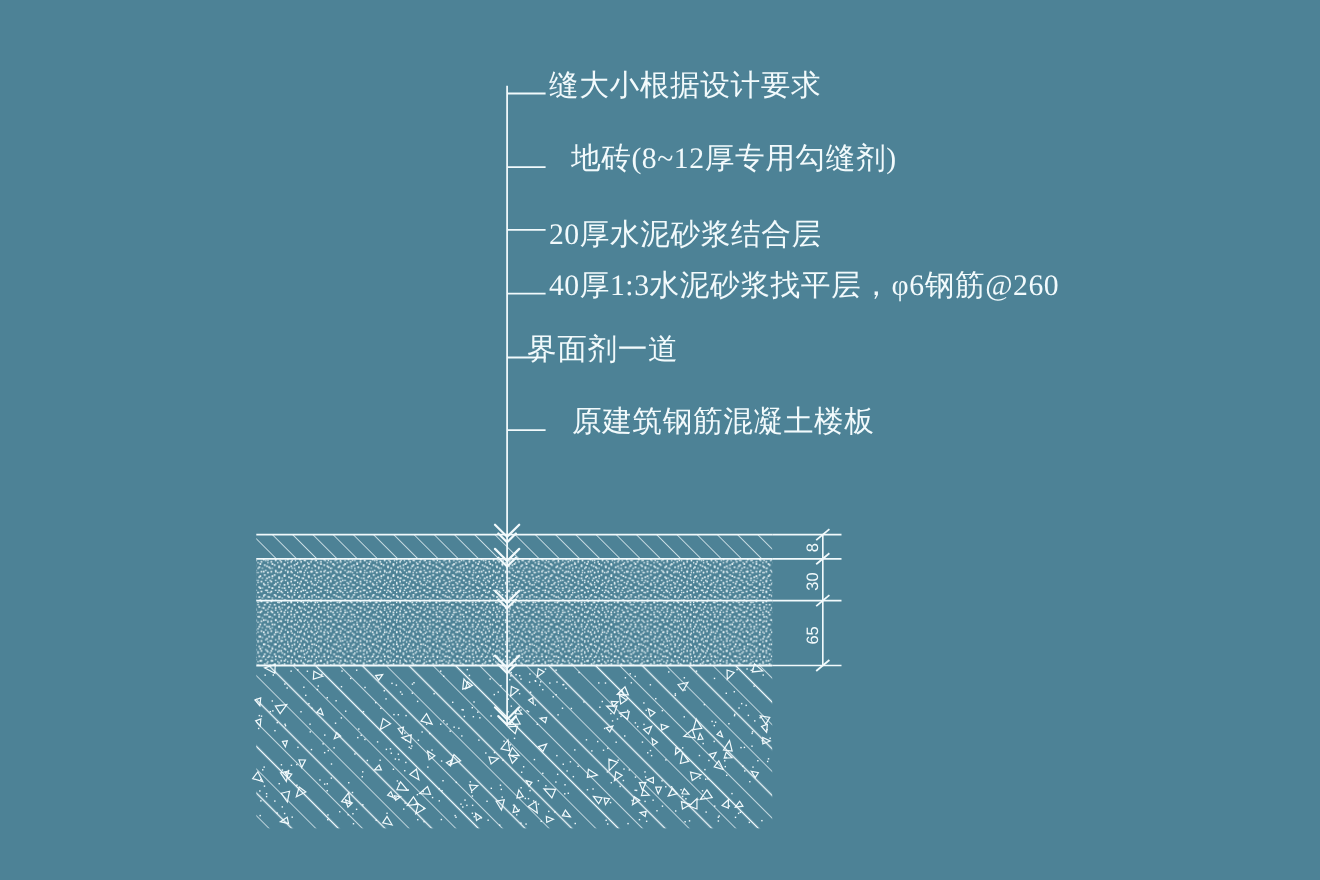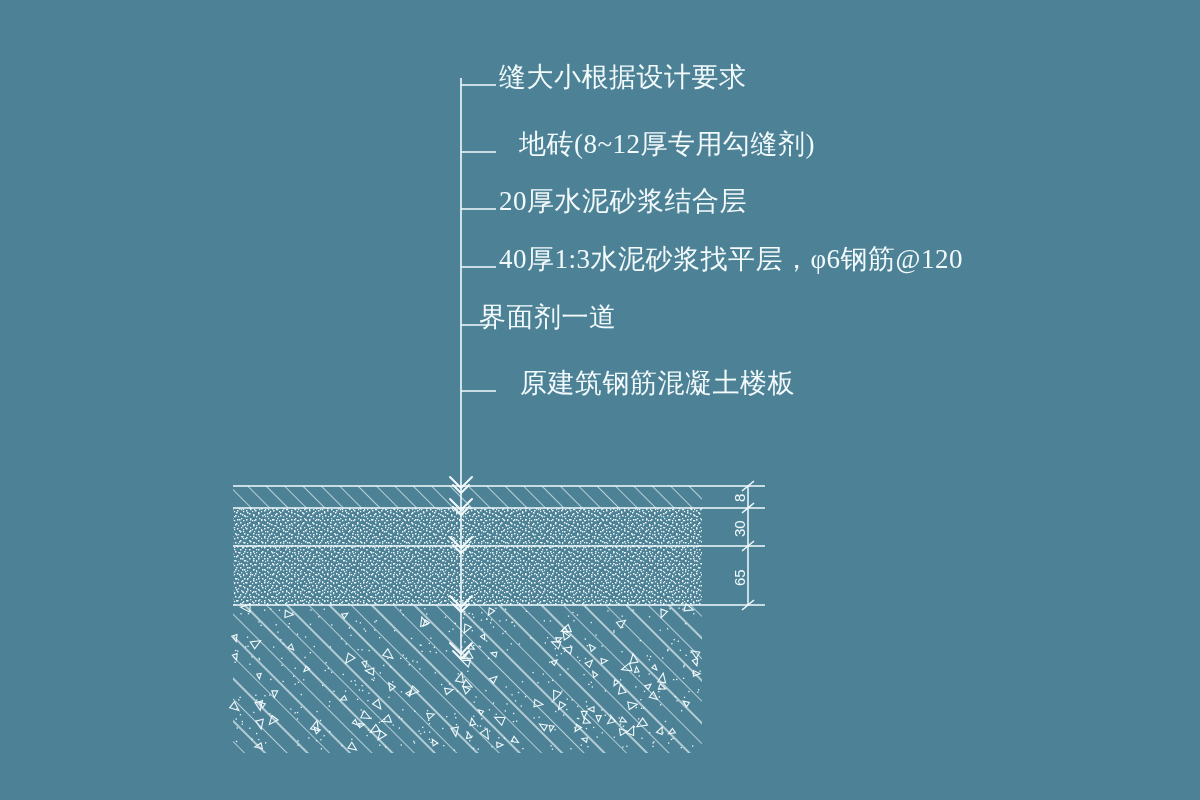--- a/index.html
+++ b/index.html
@@ -658,22 +658,22 @@
           <path d="M742,513 L754,503" stroke-width="1.6"></path>
           <path d="M742,551 L754,541" stroke-width="1.6"></path>
           <path d="M742,610 L754,600" stroke-width="1.6"></path>
         </g>
     </g>
   </svg>
 
   <div id="labels">
       <div class="lbl" style="left: 499px; top: 64px;">缝大小根据设计要求</div>
       <div class="lbl" style="left: 499px; top: 131px; margin-left: 20px;">地砖(8~12厚专用勾缝剂)</div>
-      <div class="lbl" style="left: 499px; top: 188px; font-family: Liberation Serif, serif;">20厚水泥砂浆结合层</div>
-      <div class="lbl" style="left: 499px; top: 246px;">40厚1:3水泥砂浆找平层，φ6钢筋@120</div>
+      <div class="lbl" style="left: 499px; top: 200px; font-family: Liberation Serif, serif;">20厚水泥砂浆结合层</div>
+      <div class="lbl" style="left: 499px; top: 246px;">40厚1:3水泥砂浆找平层，φ6钢筋@260</div>
       <div class="lbl" style="left: 479px; top: 304px;">界面剂一道</div>
       <div class="lbl" style="left: 499px; top: 370px; margin-left: 21px;">原建筑钢筋混凝土楼板</div>
     </div>
   <div id="dimlabels">
       <div class="dimtxt" style="left: 731px; top: 502px;">8</div>
       <div class="dimtxt" style="left: 731px; top: 537px;">30</div>
       <div class="dimtxt" style="left: 731px; top: 585.5px;">65</div>
     </div>
 </div>
 

